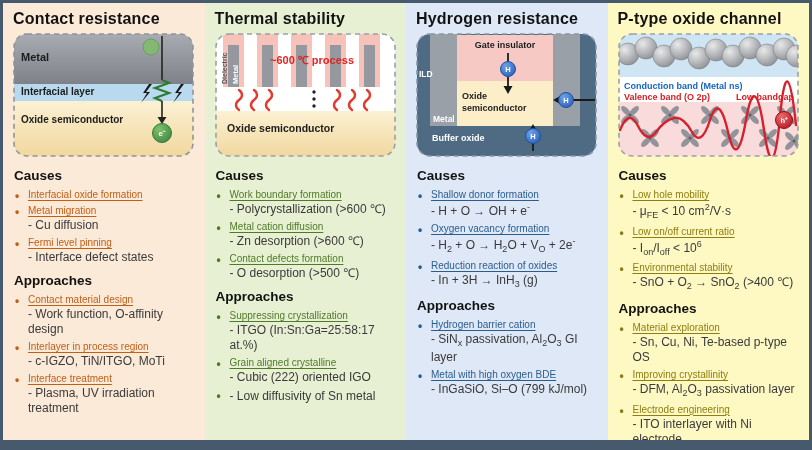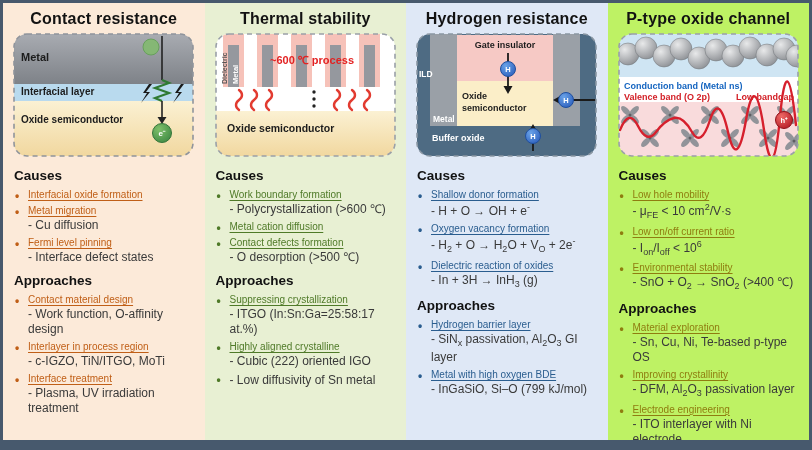--- a/index.html
+++ b/index.html
@@ -5,23 +5,23 @@
   html,body{margin:0;padding:0;background:#e9e9e9;}
   .frame{
     box-sizing:border-box;width:812px;height:450px;
     border:3px solid #47596d;border-bottom-width:10px;
     display:flex;font-family:"Liberation Sans",sans-serif;background:#fff;
   }
   .col{flex:1 1 0;box-sizing:border-box;padding:0 10px;overflow:hidden;}
   .c1{background:#fcead9;}
   .c2{background:#e8f0d3;}
   .c3{background:#dfe8f6;}
-  .c4{background:#bef264;}
+  .c4{background:#fef9c3;}
   .col-title{
-    text-align:center;font-weight:bold;font-size:16px;color:#121212;
+    text-align:left;font-weight:bold;font-size:16px;color:#121212;
     padding:7px 0 5px;letter-spacing:.2px;
   }
   .diagram{height:124px;margin-bottom:2px;}
   .diagram svg{display:block;margin:0 auto;}
   svg text{font-family:"Liberation Sans",sans-serif;}
   .sec-label{font-weight:bold;font-size:13.5px;color:#121212;margin:11px 0 6px 1px;}
   .sec-label.ap{margin-top:8px;}
   .item{position:relative;padding-left:15px;margin-bottom:4px;}
   .bullet{position:absolute;left:2px;top:0;font-size:12px;font-weight:bold;}
   .head{font-weight:normal;font-size:10px;line-height:1.2;
@@ -165,35 +165,36 @@
     </div>
     <div class="sec-label">Causes</div>
     <div class="item">
       <span class="bullet">•</span>
       <div class="head">Work boundary formation</div>
       <div class="sub">- Polycrystallization (&gt;600 ℃)</div>
     </div>
     <div class="item">
       <span class="bullet">•</span>
       <div class="head">Metal cation diffusion</div>
+      <div class="sub">- Zn desorption (&gt;600 ℃)</div>
     </div>
     <div class="item">
       <span class="bullet">•</span>
       <div class="head">Contact defects formation</div>
       <div class="sub">- O desorption (&gt;500 ℃)</div>
     </div>
     <div class="sec-label ap">Approaches</div>
     <div class="item">
       <span class="bullet">•</span>
       <div class="head">Suppressing crystallization</div>
       <div class="sub">- ITGO (In:Sn:Ga=25:58:17 at.%)</div>
     </div>
     <div class="item">
       <span class="bullet">•</span>
-      <div class="head">Highly aligned crystalline</div>
+      <div class="head">Grain aligned crystalline</div>
       <div class="sub">- Cubic (222) oriented IGO</div>
     </div>
     <div class="item">
       <span class="bullet">•</span>
       <div class="sub">- Low diffusivity of Sn metal</div>
     </div>
   </div>
 
   <div class="col c3">
     <div class="col-title">Hydrogen resistance</div>
@@ -248,27 +249,27 @@
       <div class="head">Shallow donor formation</div>
       <div class="sub">- H + O → OH + e<sup>-</sup></div>
     </div>
     <div class="item">
       <span class="bullet">•</span>
       <div class="head">Oxygen vacancy formation</div>
       <div class="sub">- H<sub>2</sub> + O → H<sub>2</sub>O + V<sub>O</sub> + 2e<sup>-</sup></div>
     </div>
     <div class="item">
       <span class="bullet">•</span>
-      <div class="head">Dielectric reaction of oxides</div>
+      <div class="head">Reduction reaction of oxides</div>
       <div class="sub">- In + 3H → InH<sub>3</sub> (g)</div>
     </div>
     <div class="sec-label ap">Approaches</div>
     <div class="item">
       <span class="bullet">•</span>
-      <div class="head">Hydrogen barrier layer</div>
+      <div class="head">Hydrogen barrier cation</div>
       <div class="sub">- SiN<sub>x</sub> passivation, Al<sub>2</sub>O<sub>3</sub> GI layer</div>
     </div>
     <div class="item">
       <span class="bullet">•</span>
       <div class="head">Metal with high oxygen BDE</div>
       <div class="sub">- InGaSiO, Si–O (799 kJ/mol)</div>
     </div>
 
   </div>
 

